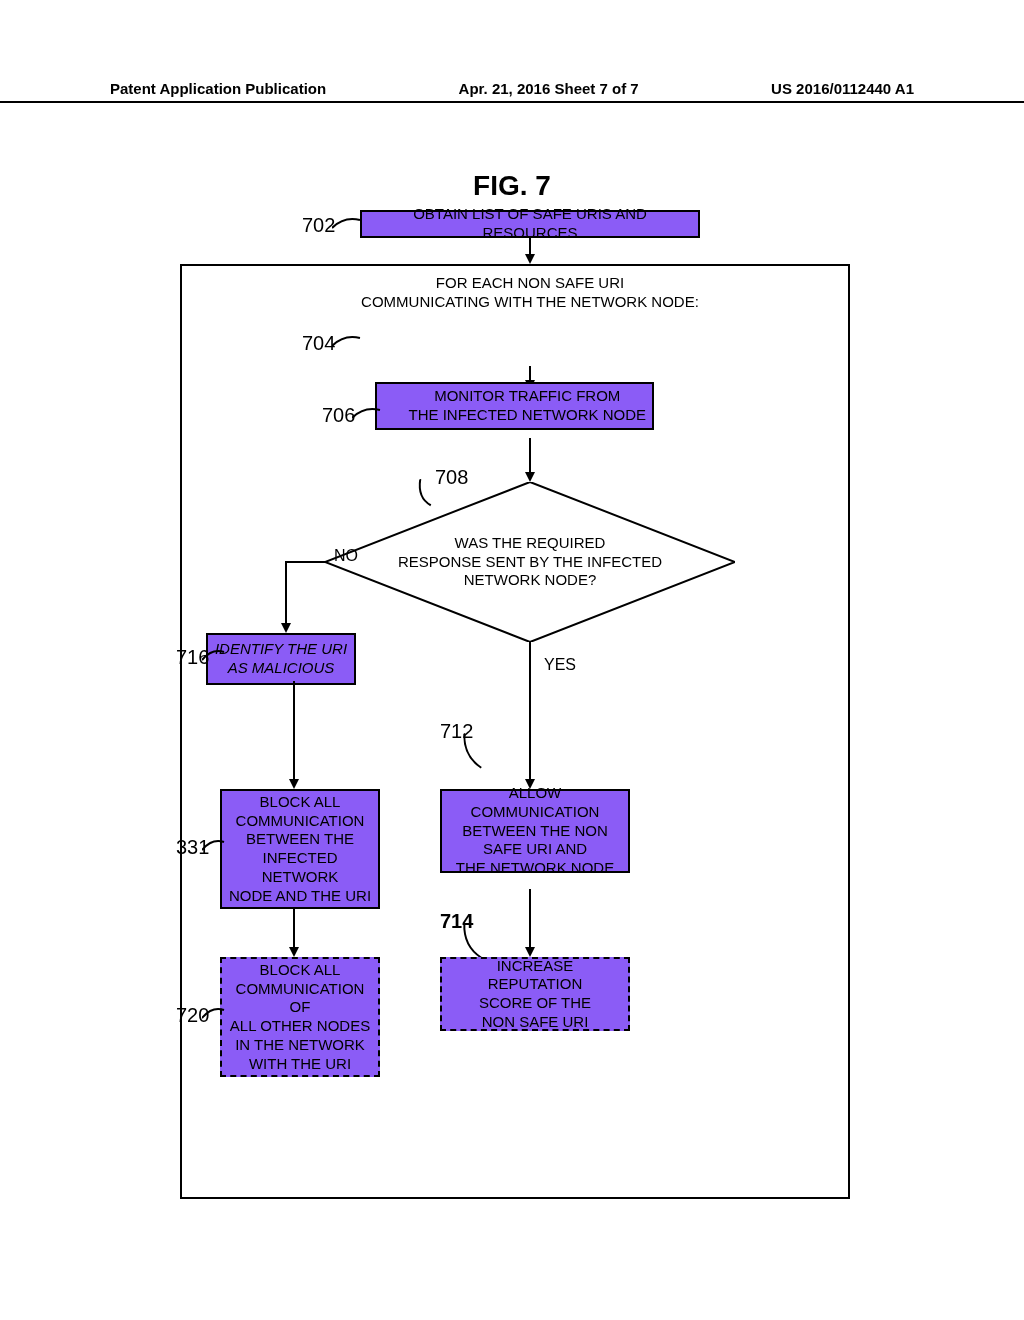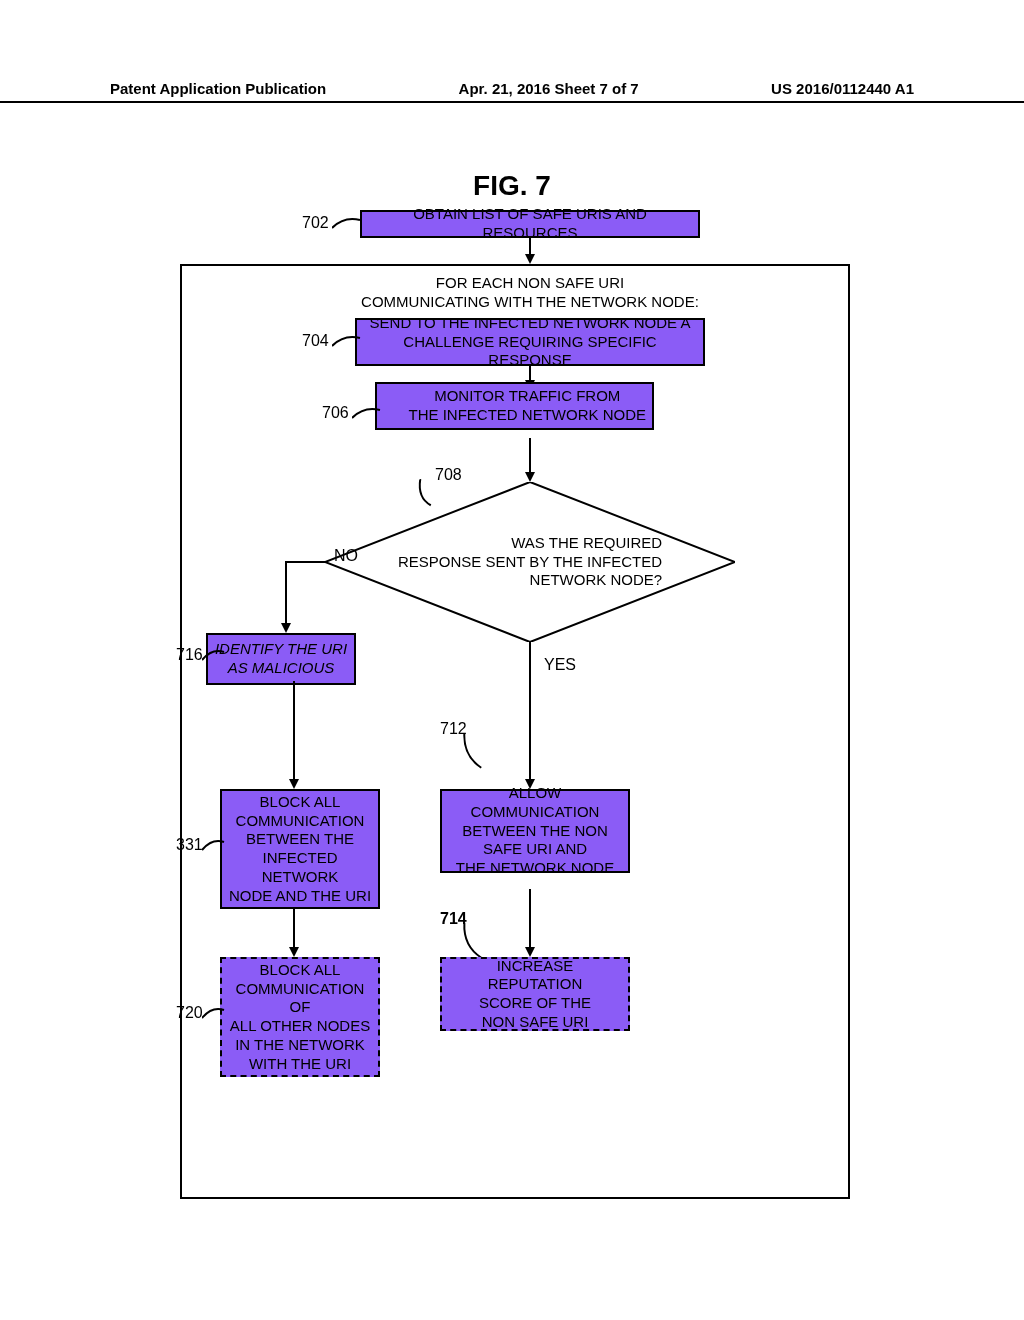--- a/index.html
+++ b/index.html
@@ -55,34 +55,34 @@
   }
   .dashed { border-style: dashed; }
   .plain {
     position: absolute;
     text-align: center;
     font-size: 15px;
     line-height: 1.25;
   }
   .ref {
     position: absolute;
-    font-size: 16px;
+    font-size: 20px;
   }
   .diamond {
     position: absolute;
     border: none;
   }
   .diamond svg { position: absolute; top:0; left:0; }
   .diamond .dtext {
     position: absolute;
     top: 0; left: 0; width: 100%; height: 100%;
     display: flex;
     align-items: center;
     justify-content: center;
-    text-align: right;
+    text-align: center;
     font-size: 15px;
     line-height: 1.25;
     padding: 0 50px;
   }
   .outer {
     position: absolute;
     border: 2px solid #000;
   }
   .arrow-line {
     position: absolute;
@@ -130,24 +130,20 @@
   </div>
 
   <div class="arrow-line" style="left:379px; top:28px; width:2px; height:18px;"></div>
   <div class="arrow-head arrow-down" style="left:375px; top:44px;"></div>
 
   <div class="outer" style="left:30px; top:54px; width:670px; height:935px;"></div>
 
   <div class="plain" style="left:210px; top:64px; width:340px; white-space:pre-line;">FOR EACH NON SAFE URI
 COMMUNICATING WITH THE NETWORK NODE:</div>
 
-  <div class="box" style="left:205px; top:108px; width:350px; height:48px; white-space:pre-line;">
-    <span>SEND TO THE INFECTED NETWORK NODE A
-CHALLENGE REQUIRING SPECIFIC RESPONSE</span>
-  </div>
   <div class="ref" style="left:152px; top:122px;">704</div>
   <div class="leader" style="left:182px; top:124px;">
     <svg width="30" height="14">
         <path d="M0 12 Q 12 0 28 4" stroke="#000" stroke-width="2" fill="none"></path>
       </svg>
   </div>
 
   <div class="arrow-line" style="left:379px; top:156px; width:2px; height:16px;"></div>
   <div class="arrow-head arrow-down" style="left:375px; top:170px;"></div>
 

